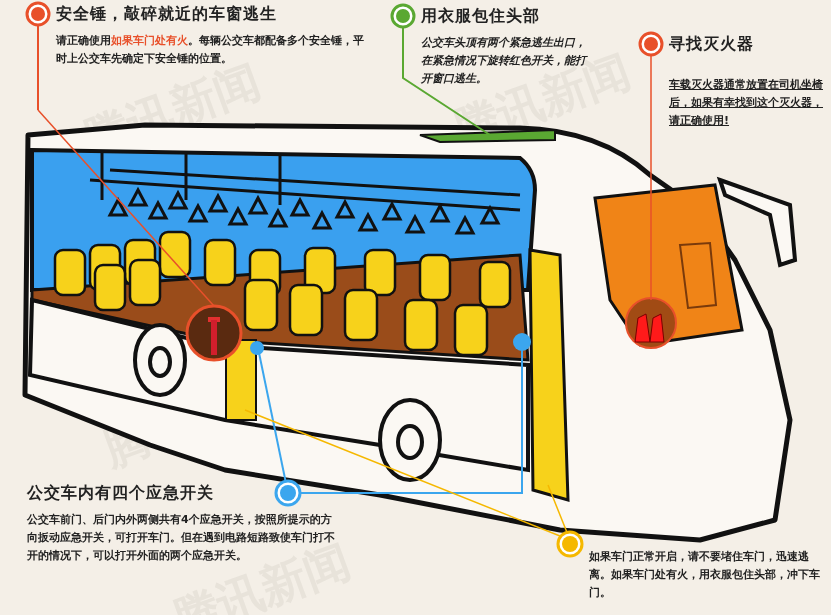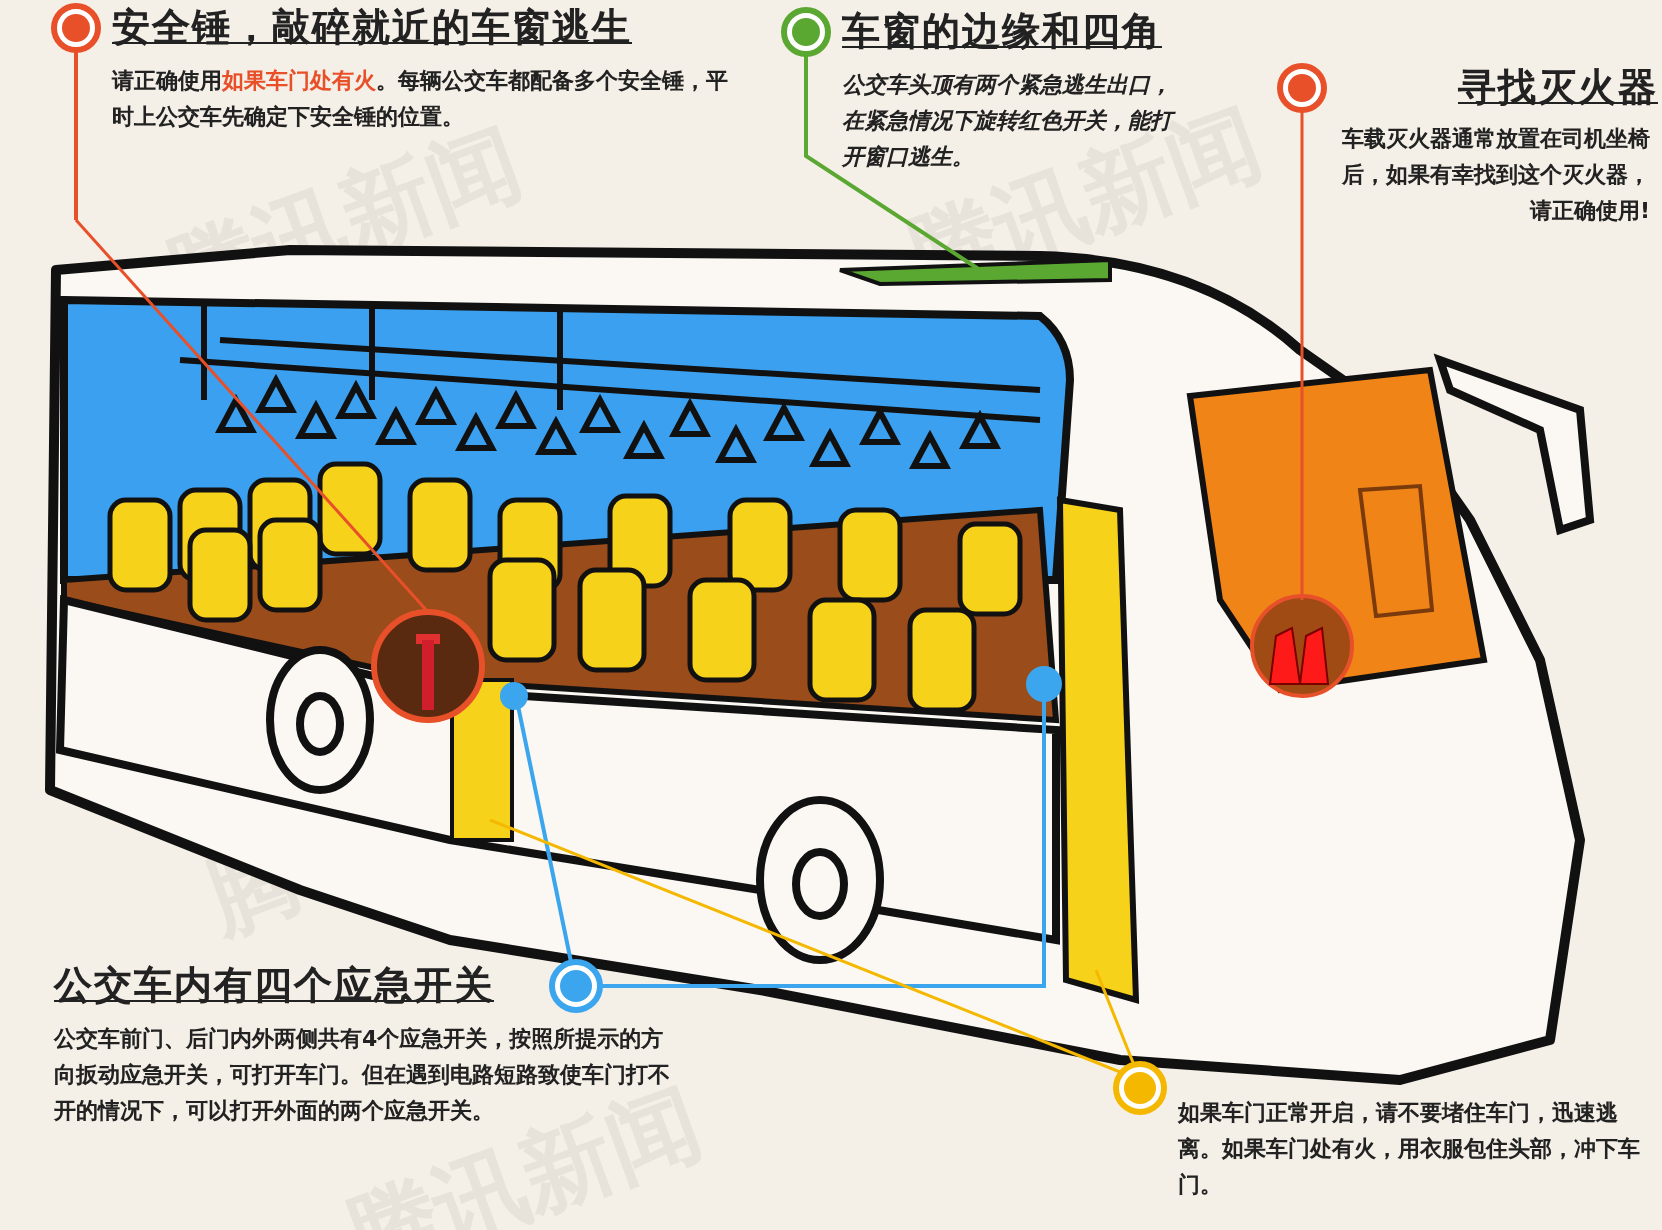--- a/index.html
+++ b/index.html
@@ -1,19 +1,19 @@
 <!DOCTYPE html>
 <html><head>
 <meta charset="utf-8">
 <style>
   html,body{margin:0;padding:0;}
   body{width:831px;height:615px;background:#f4efe7;position:relative;overflow:hidden;font-family:"DejaVu Sans","Liberation Sans",sans-serif;color:#222;}
   #art{position:absolute;left:0;top:0;width:831px;height:615px;}
   .callout{position:absolute;}
-  .c-title{font-size:19px;font-weight:bold;letter-spacing:1px;color:#222;white-space:nowrap;line-height:24px;text-decoration:underline;}
+  .c-title{font-size:16px;font-weight:bold;letter-spacing:1px;color:#222;white-space:nowrap;line-height:24px;}
   .c-body{font-size:11px;line-height:18px;color:#222;font-weight:bold;}
   .hl{color:#e8502a;}
   .watermark{position:absolute;color:rgba(180,170,160,0.18);font-size:46px;font-weight:bold;transform:rotate(-20deg);white-space:nowrap;pointer-events:none;}
 </style>
 </head>
 <body>
 
 <div class="watermark" style="left:80px;top:80px;">腾讯新闻</div>
 <div class="watermark" style="left:450px;top:70px;">腾讯新闻</div>
 <div class="watermark" style="left:100px;top:390px;">腾讯新闻</div>
@@ -142,27 +142,27 @@
 </svg>
 
 <div class="callout" style="left:56px;top:2px;width:320px;">
   <div class="c-title">安全锤，敲碎就近的车窗逃生</div>
   <div class="c-body" style="margin-top:6px;width:310px;">
     <span>请正确使用</span><span class="hl">如果车门处有火</span><span>。每辆公交车都配备多个安全锤，平时上公交车先确定下安全锤的位置。</span>
   </div>
 </div>
 
 <div class="callout" style="left:421px;top:4px;width:180px;">
-  <div class="c-title">车窗的边缘和四角</div>
+  <div class="c-title">用衣服包住头部</div>
   <div class="c-body" style="margin-top:6px;width:168px;font-style:italic;">公交车头顶有两个紧急逃生出口，在紧急情况下旋转红色开关，能打开窗口逃生。</div>
 </div>
 
-<div class="callout" style="left:669px;top:32px;width:160px;text-align:right;">
+<div class="callout" style="left:669px;top:32px;width:160px;">
   <div class="c-title">寻找灭火器</div>
-  <div class="c-body" style="margin-top:5px;width:156px;">车载灭火器通常放置在司机坐椅后，如果有幸找到这个灭火器，请正确使用!</div>
+  <div class="c-body" style="margin-top:20px;width:156px;text-decoration:underline;">车载灭火器通常放置在司机坐椅后，如果有幸找到这个灭火器，请正确使用!</div>
 </div>
 
 <div class="callout" style="left:27px;top:481px;width:340px;">
   <div class="c-title">公交车内有四个应急开关</div>
   <div class="c-body" style="margin-top:6px;width:312px;">公交车前门、后门内外两侧共有4个应急开关，按照所提示的方向扳动应急开关，可打开车门。但在遇到电路短路致使车门打不开的情况下，可以打开外面的两个应急开关。</div>
 </div>
 
 <div class="callout" style="left:589px;top:532px;width:240px;">
   <div class="c-body" style="margin-top:16px;width:232px;">如果车门正常开启，请不要堵住车门，迅速逃离。如果车门处有火，用衣服包住头部，冲下车门。</div>
 </div>

